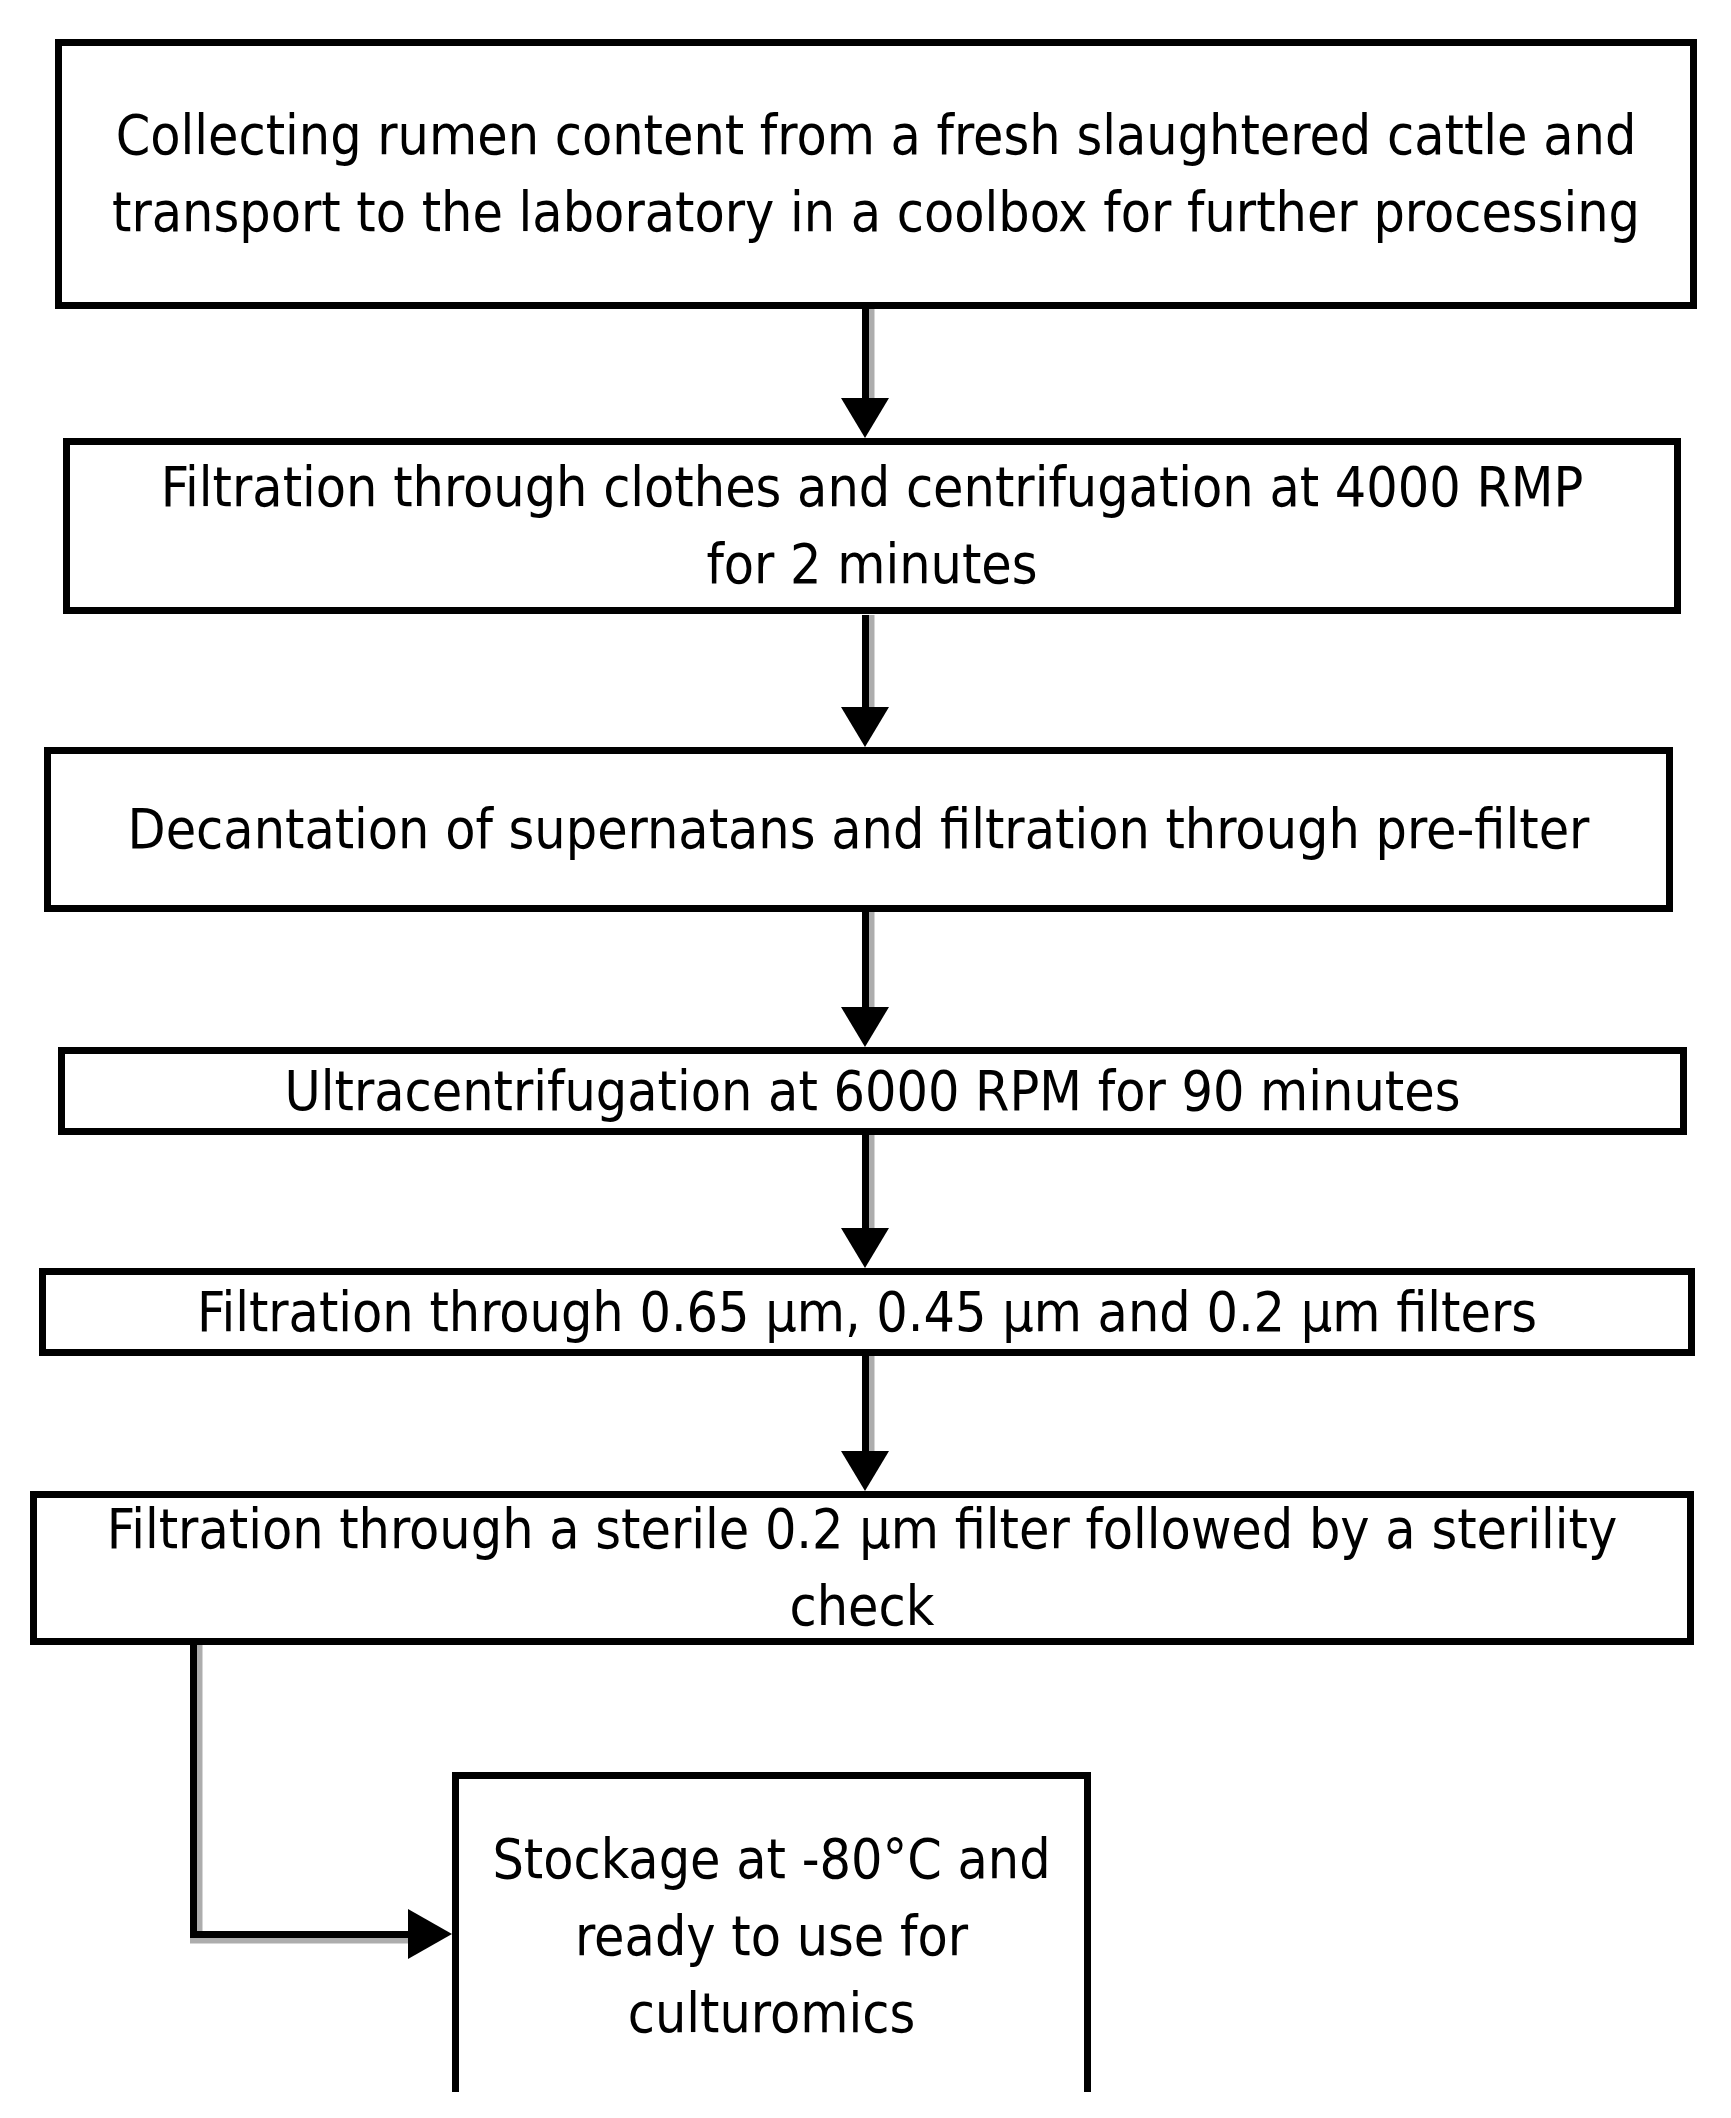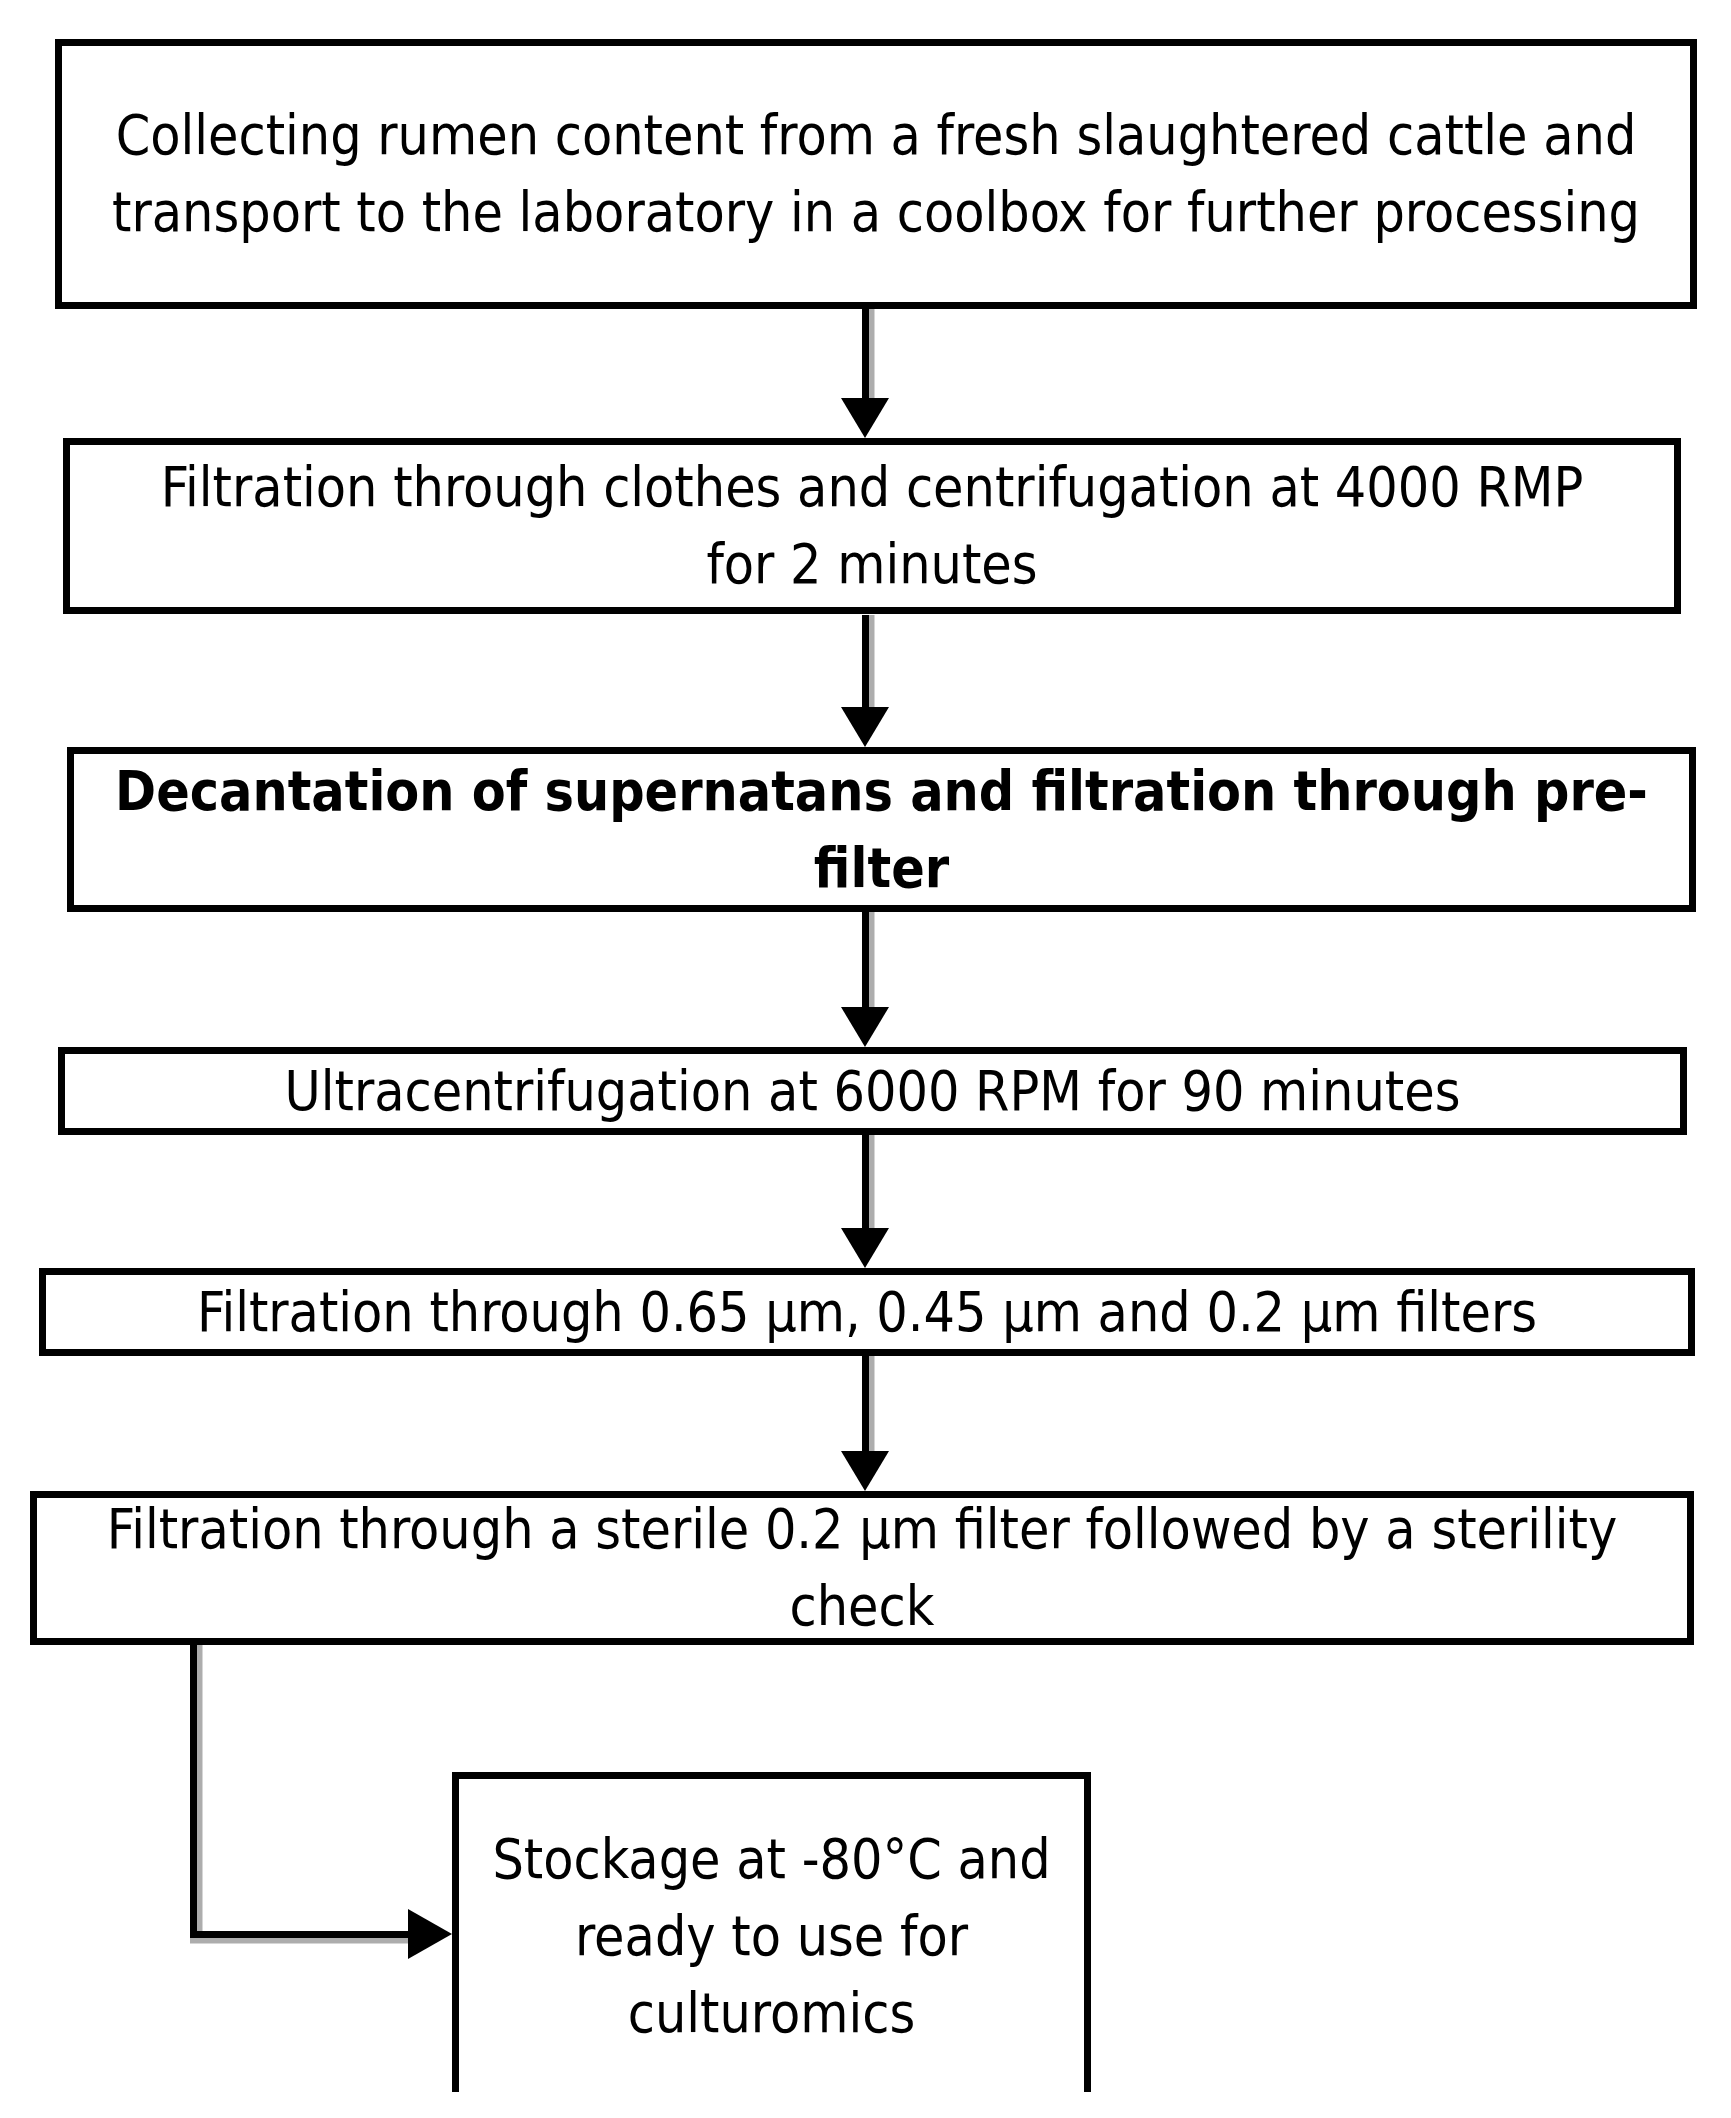--- a/index.html
+++ b/index.html
@@ -20,21 +20,21 @@
     align-items: center;
     justify-content: center;
     text-align: center;
     font-size: 55px;
     line-height: 1.4;
     box-sizing: border-box;
   }
   .box span { display: block; }
   .box1 { left: 55px;  top: 39px;   width: 1642px; height: 270px; padding: 0 33px; }
   .box2 { left: 63px;  top: 438px;  width: 1618px; height: 176px; padding: 0 73px; }
-  .box3 { left: 67px;  top: 747px; width: 1629px; height: 165px; padding: 16px 39px; font-weight: bold; }
+  .box3 { left: 44px;  top: 747px; width: 1629px; height: 165px; padding: 16px 39px; }
   .box4 { left: 58px;  top: 1047px; width: 1629px; height: 88px; padding: 0 22px; }
   .box5 { left: 39px;   top: 1268px; width: 1656px; height: 88px; padding: 0 22px; }
   .box6 { left: 30px;   top: 1491px; width: 1664px; height: 154px; padding: 0 31px; }
   .box7 { left: 452px;  top: 1772px; width: 639px; height: 328px; padding: 8px 11px; }
 
   .vline {
     position: absolute;
     width: 6.6px;
     background: #000000;
     box-shadow: 5.5px 0 0 #adadad;

